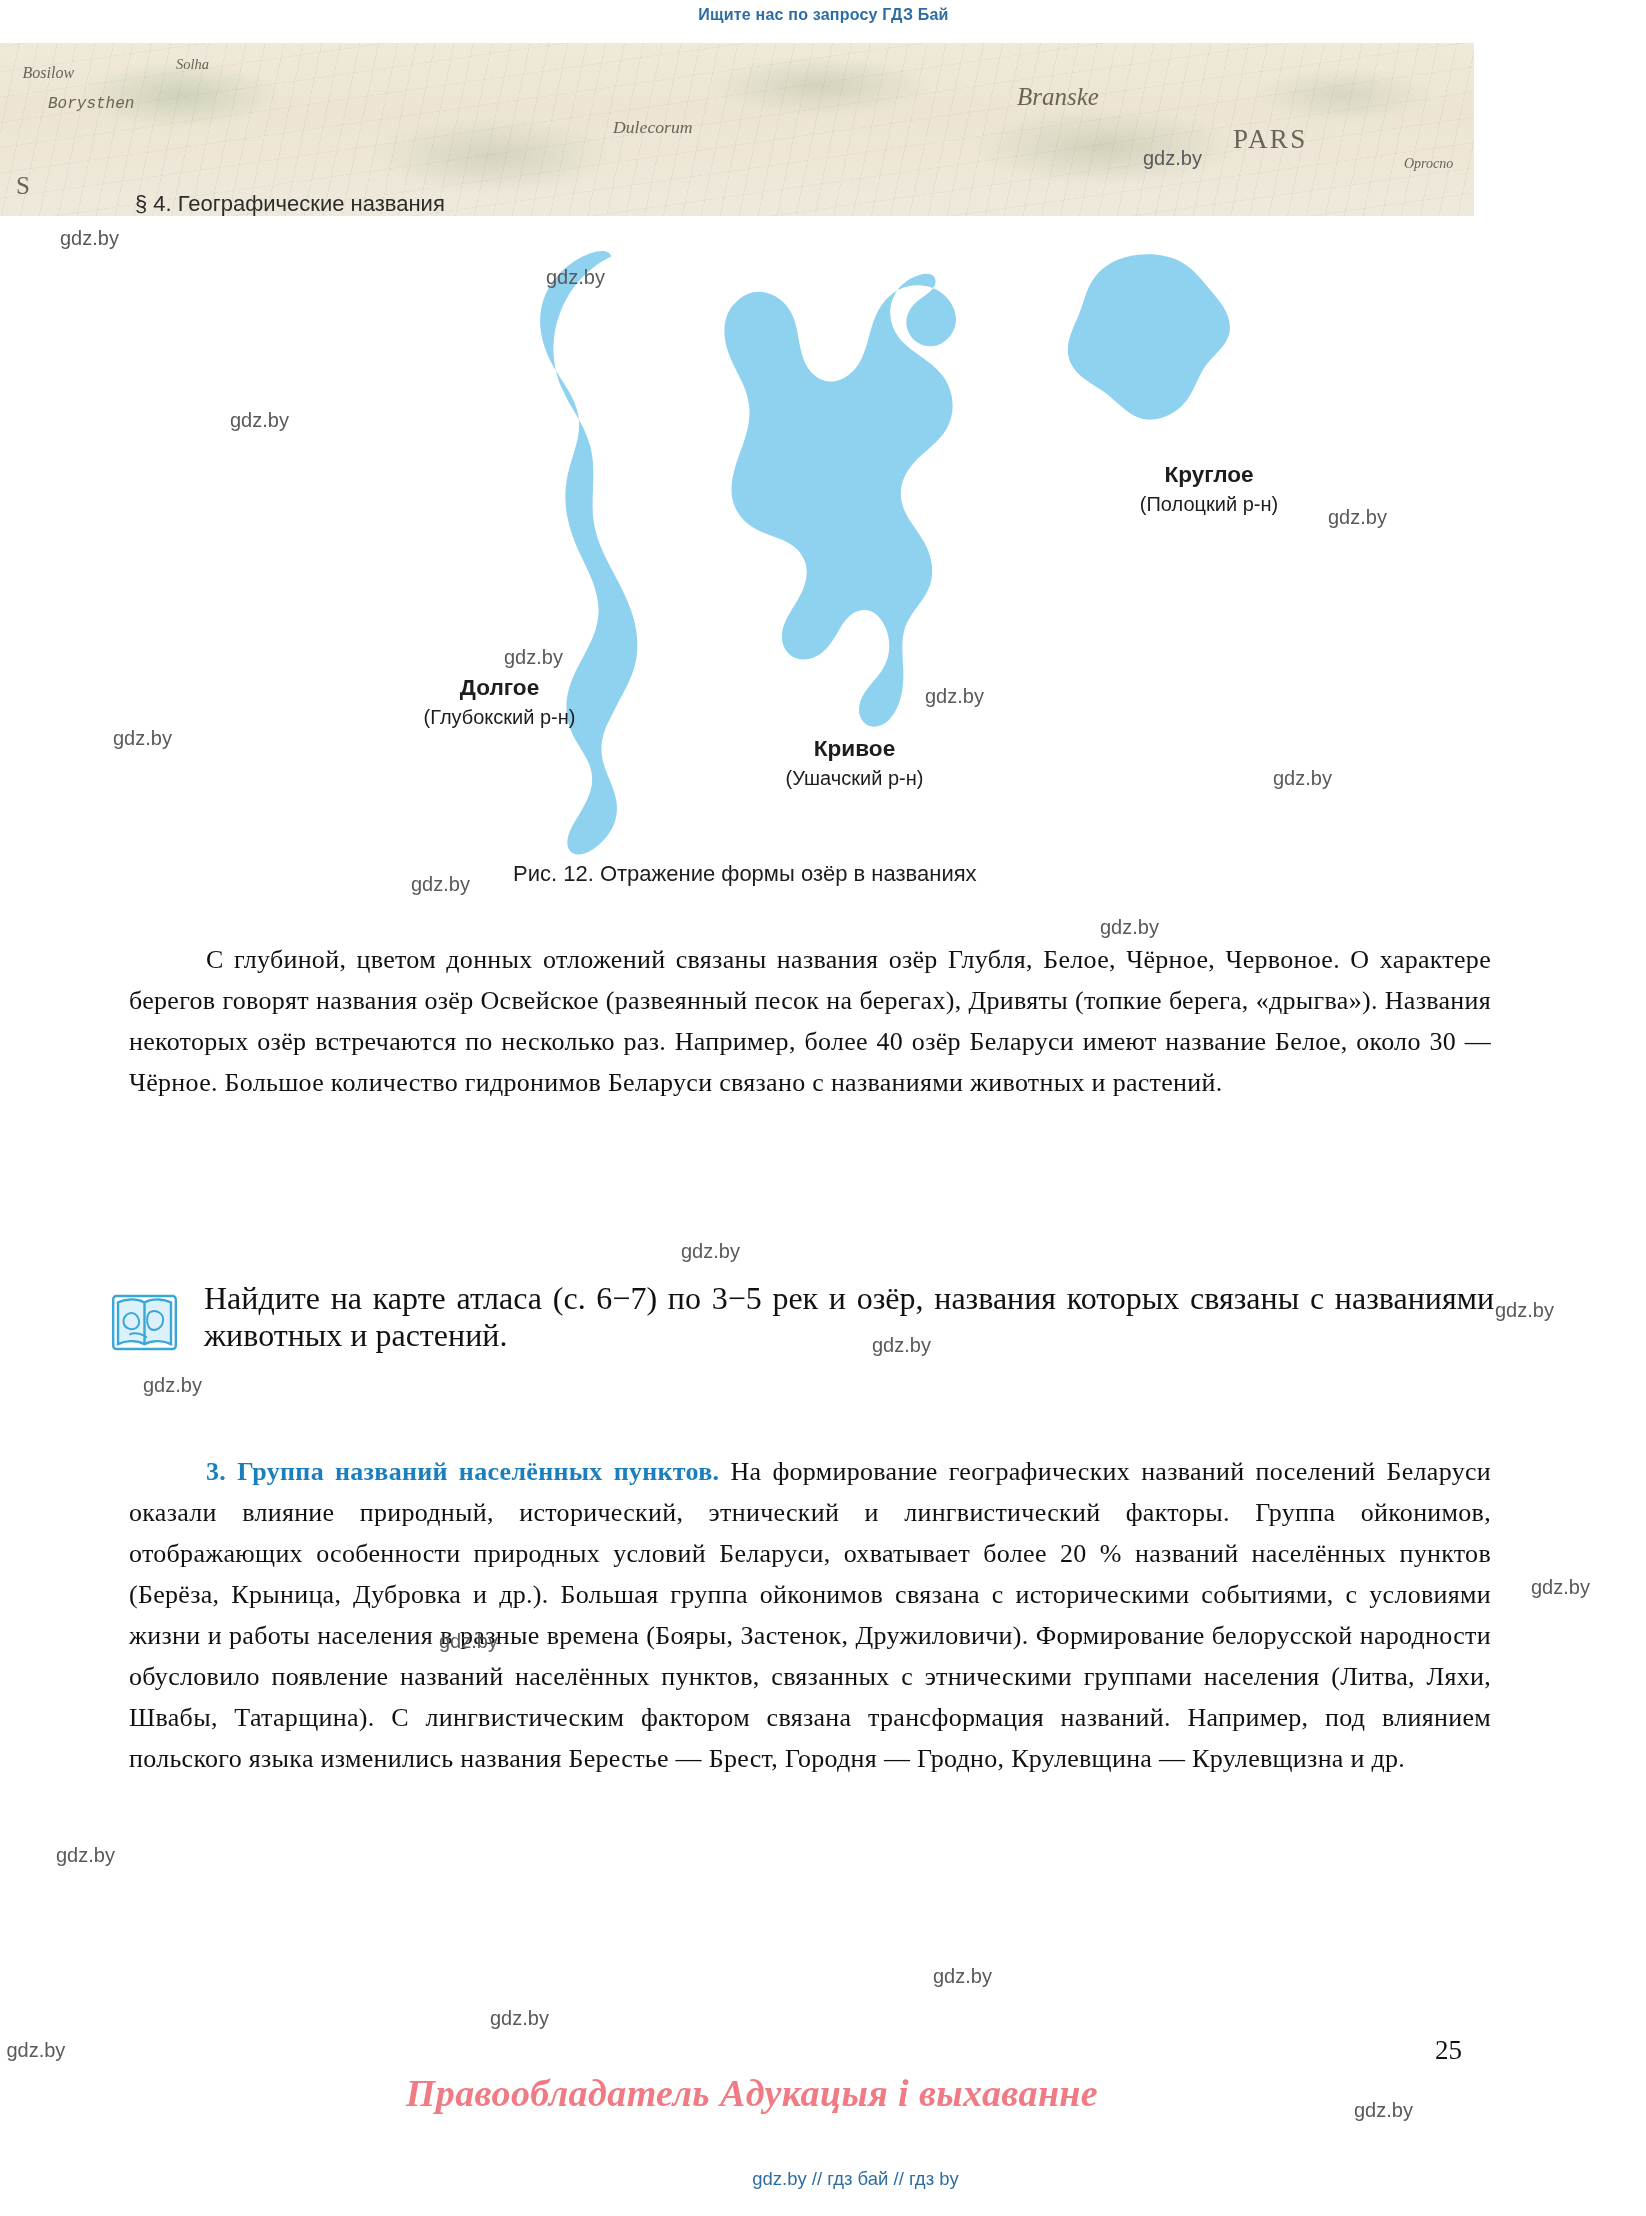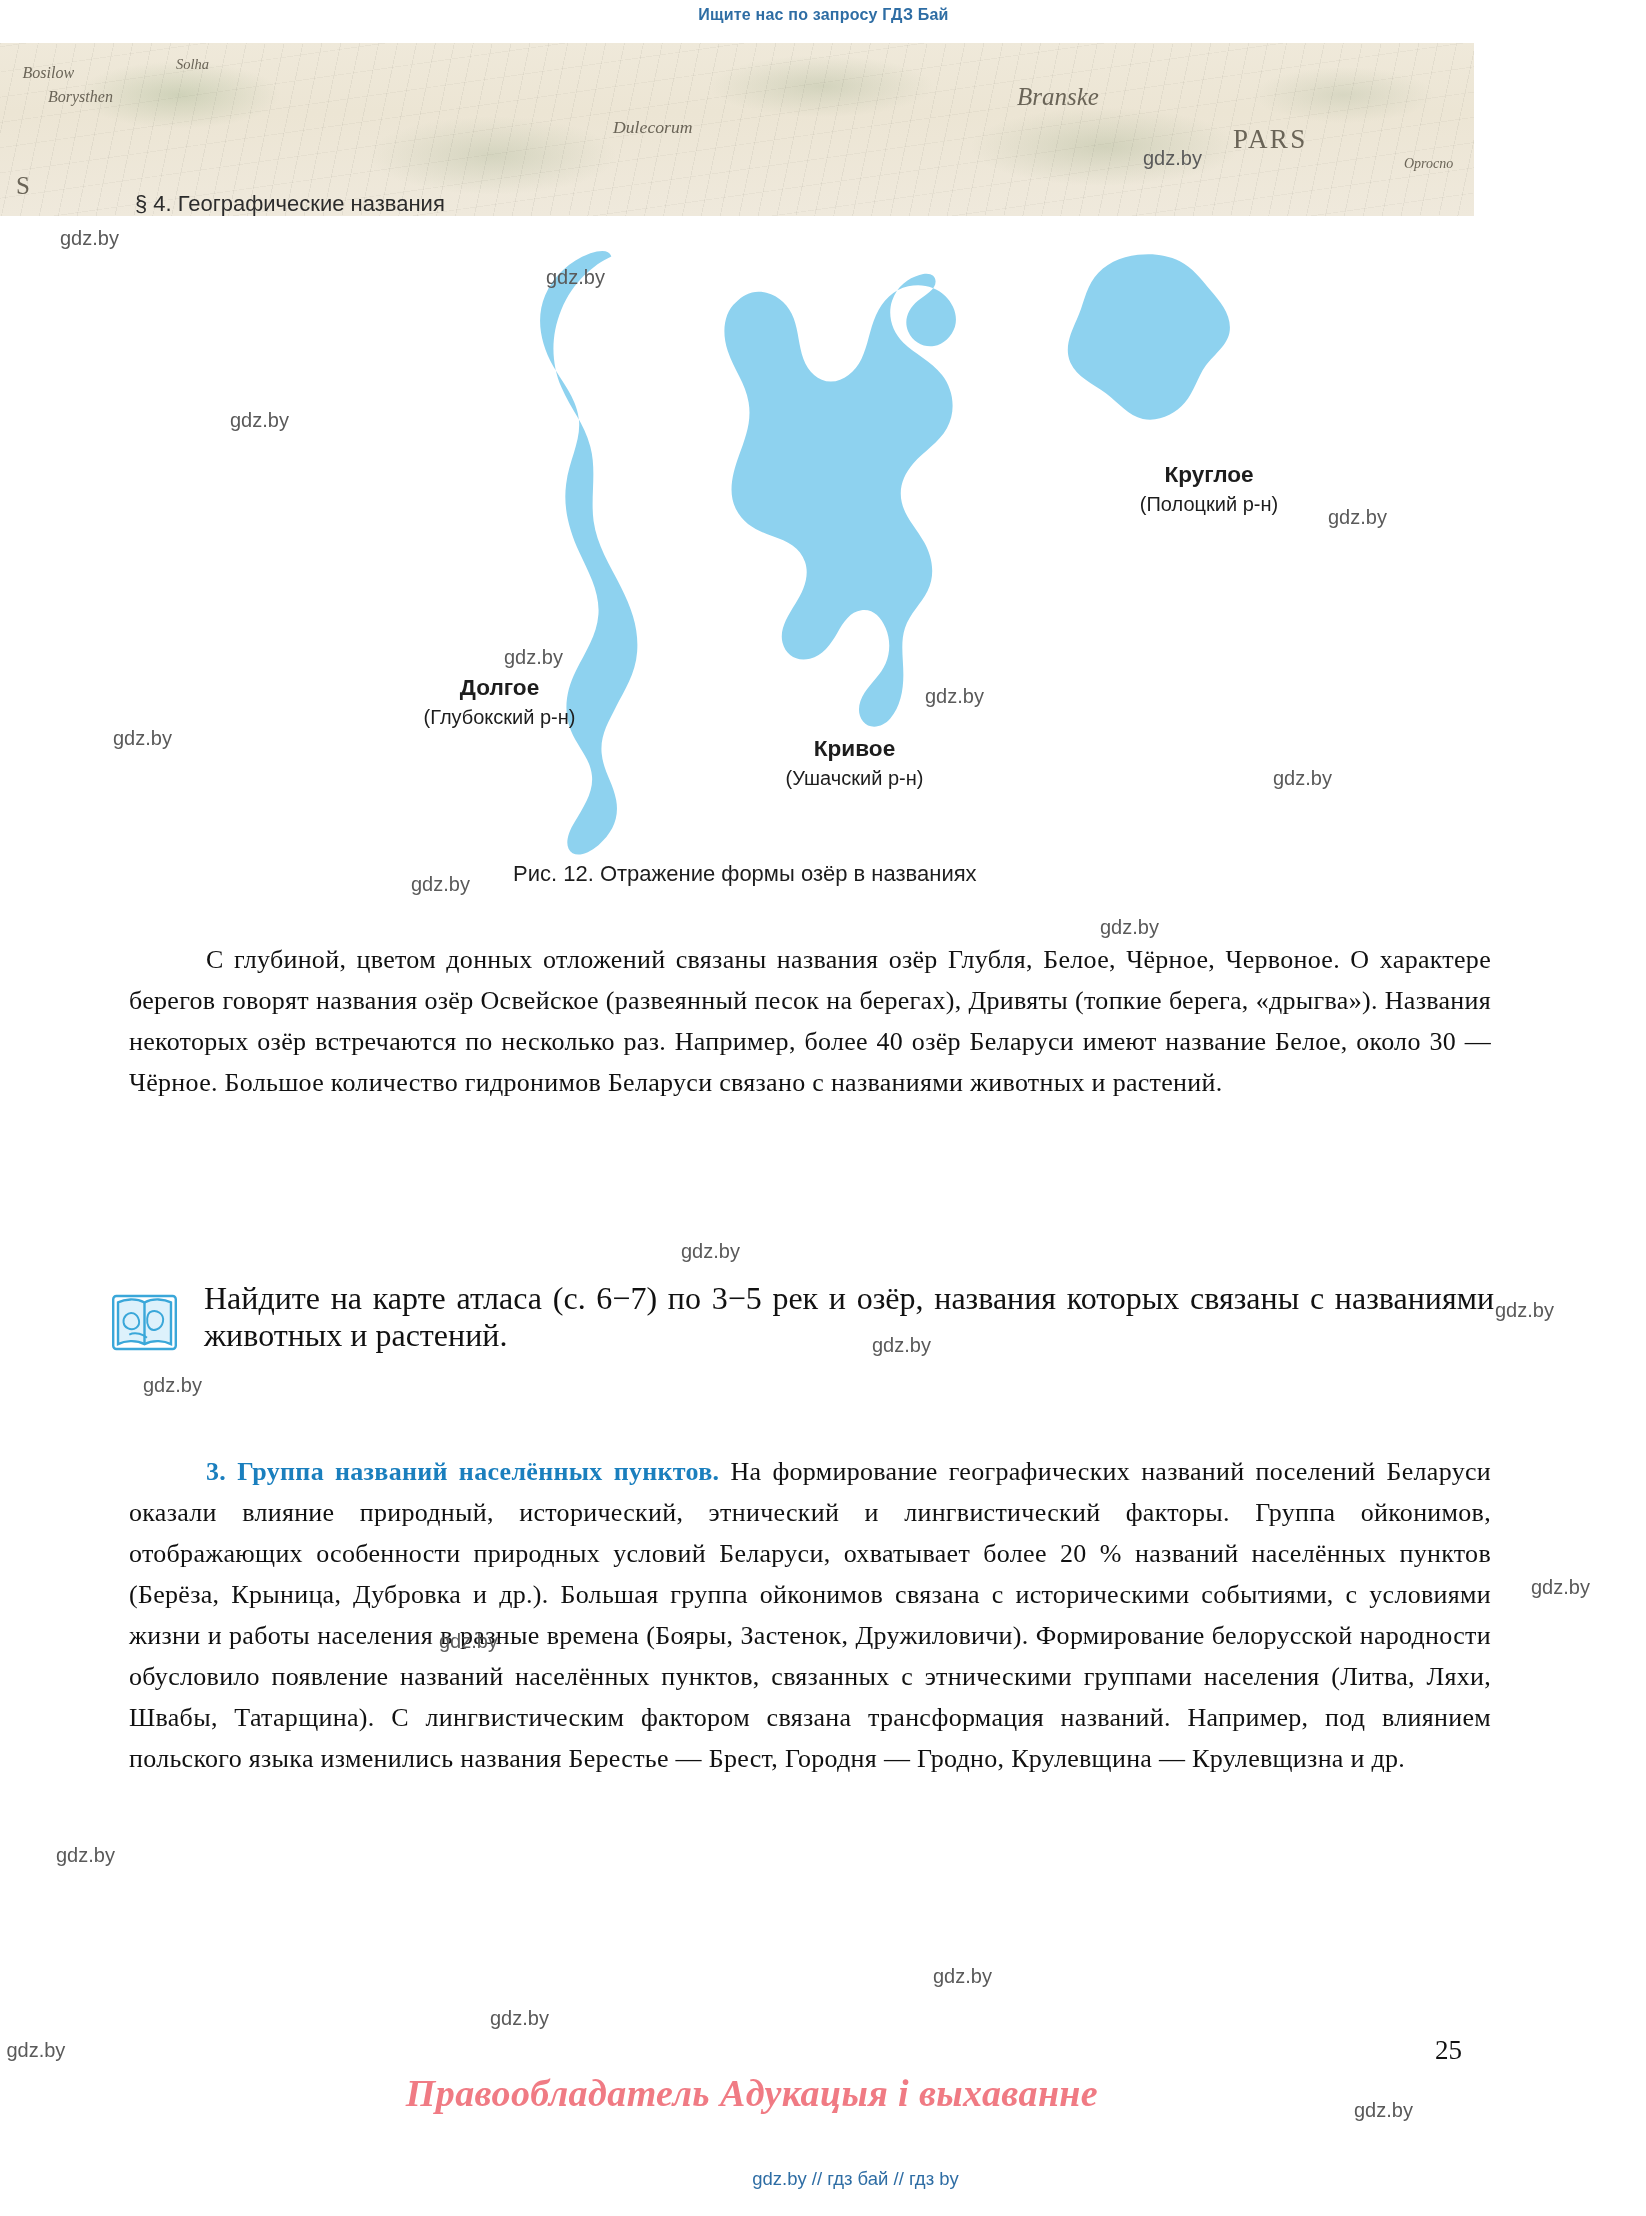--- a/index.html
+++ b/index.html
@@ -220,21 +220,21 @@
   }
 </style>
 </head>
 <body>
 
 <div class="top-promo">Ищите нас по запросу ГДЗ Бай</div>
 
 <div class="header-strip">
   <div class="map-bg"></div>
   <div class="map-word" style="left:22.6px; top:21px; font-size:16px;">Bosilow</div>
-  <div class="map-word" style="left:48px; top:45px; font-size:16px;">Borysthen</div>
+  <div class="map-word" style="left:48px; top:52px; font-size:16px;font-family:Liberation Mono, monospace;">Borysthen</div>
   <div class="map-word" style="left:16px; top:129px; font-size:25px; font-style:normal;">S</div>
   <div class="map-word" style="left:176px; top:13px; font-size:14.5px;">Solha</div>
   <div class="map-word" style="left:613px; top:74px; font-size:17.7px;">Dulecorum</div>
   <div class="map-word" style="left:1017px; top:40px; font-size:25px;">Branske</div>
   <div class="map-word" style="left:1233px; top:81px; font-size:27px; font-style:normal; letter-spacing:2.4px;">PARS</div>
   <div class="map-word" style="left:1404px; top:113px; font-size:14px;">Oprocno</div>
   <div class="header-accent"></div>
   <div class="section-title">§ 4. Географические названия</div>
 </div>
 

